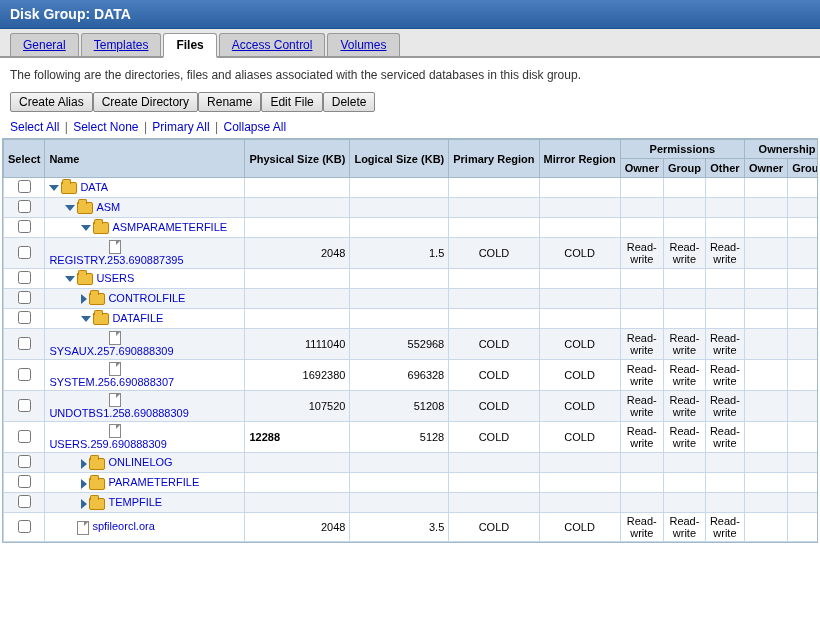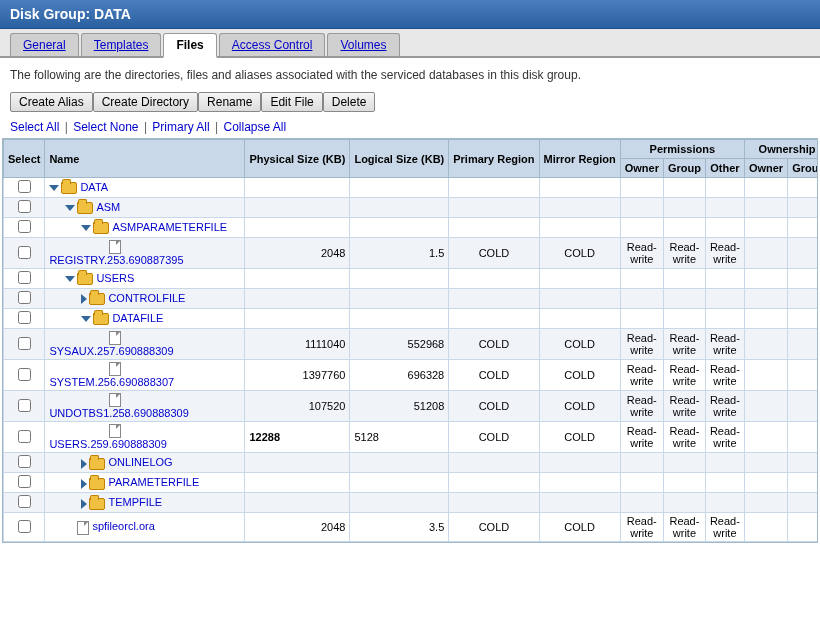--- a/index.html
+++ b/index.html
@@ -364,21 +364,21 @@
           <td class="col-mirror">COLD</td>
           <td class="col-owner rw-text">Read-write</td>
           <td class="col-group rw-text">Read-write</td>
           <td class="col-other rw-text">Read-write</td>
           <td class="col-own-owner"></td>
           <td class="col-own-group"></td>
         </tr>
         <tr>
           <td class="col-select"><input type="checkbox" style=""></td>
           <td class="col-name"><span style="display: inline-block; width: 48px;"></span><span style="display: inline-block; width: 12px;"></span><span class="file-icon"></span><a class="file-link">SYSTEM.256.690888307</a></td>
-          <td class="col-phys" style="text-align: right;">1397760</td>
+          <td class="col-phys" style="text-align: right;">1692380</td>
           <td class="col-logic" style="text-align: right;">696328</td>
           <td class="col-primary">COLD</td>
           <td class="col-mirror">COLD</td>
           <td class="col-owner rw-text">Read-write</td>
           <td class="col-group rw-text">Read-write</td>
           <td class="col-other rw-text">Read-write</td>
           <td class="col-own-owner"></td>
           <td class="col-own-group"></td>
         </tr>
         <tr>
@@ -391,21 +391,21 @@
           <td class="col-owner rw-text">Read-write</td>
           <td class="col-group rw-text">Read-write</td>
           <td class="col-other rw-text">Read-write</td>
           <td class="col-own-owner"></td>
           <td class="col-own-group"></td>
         </tr>
         <tr>
           <td class="col-select"><input type="checkbox" style=""></td>
           <td class="col-name"><span style="display: inline-block; width: 48px;"></span><span style="display: inline-block; width: 12px;"></span><span class="file-icon"></span><a class="file-link">USERS.259.690888309</a></td>
           <td class="col-phys" style="text-align: left; font-weight: bold;">12288</td>
-          <td class="col-logic" style="text-align: left; margin-top: 24px;">5128</td>
+          <td class="col-logic" style="text-align: right; margin-top: 24px;">5128</td>
           <td class="col-primary">COLD</td>
           <td class="col-mirror">COLD</td>
           <td class="col-owner rw-text">Read-write</td>
           <td class="col-group rw-text">Read-write</td>
           <td class="col-other rw-text">Read-write</td>
           <td class="col-own-owner"></td>
           <td class="col-own-group"></td>
         </tr>
         <tr>
           <td class="col-select"><input type="checkbox" style=""></td>

